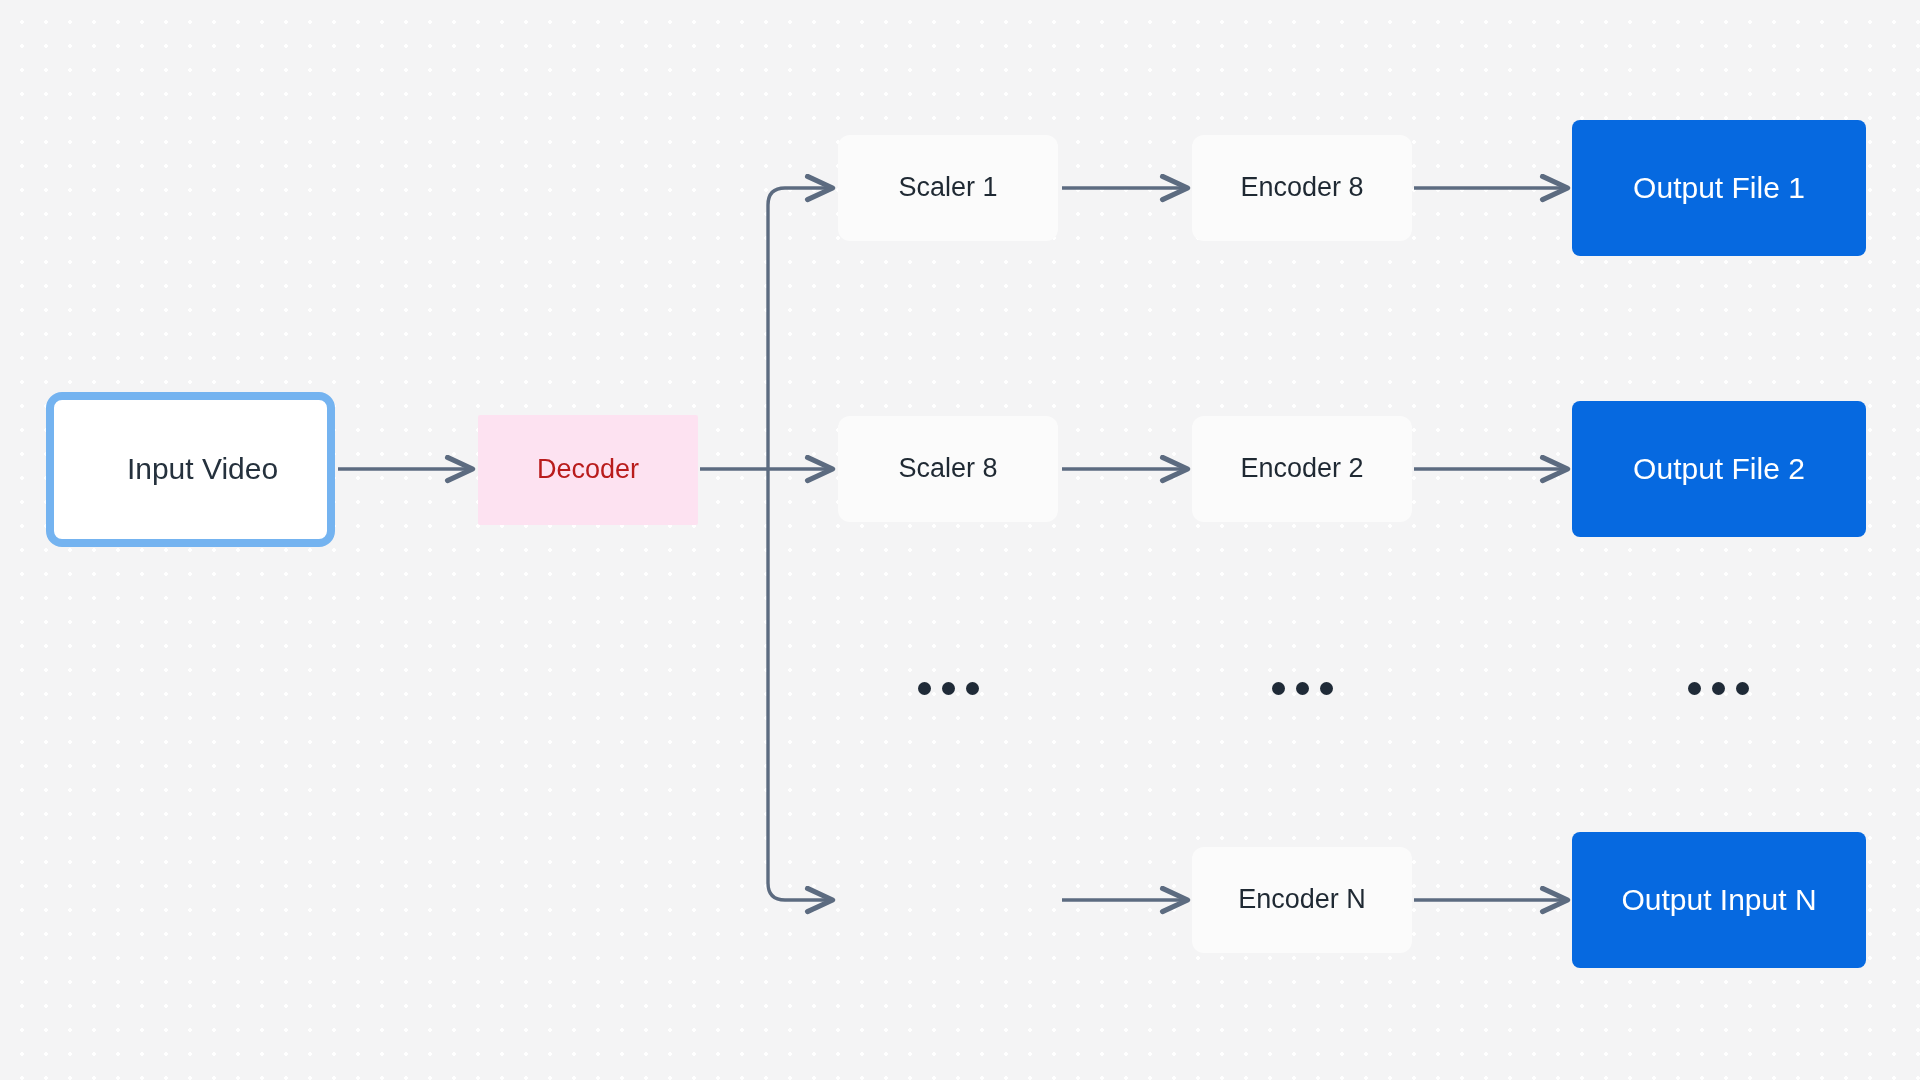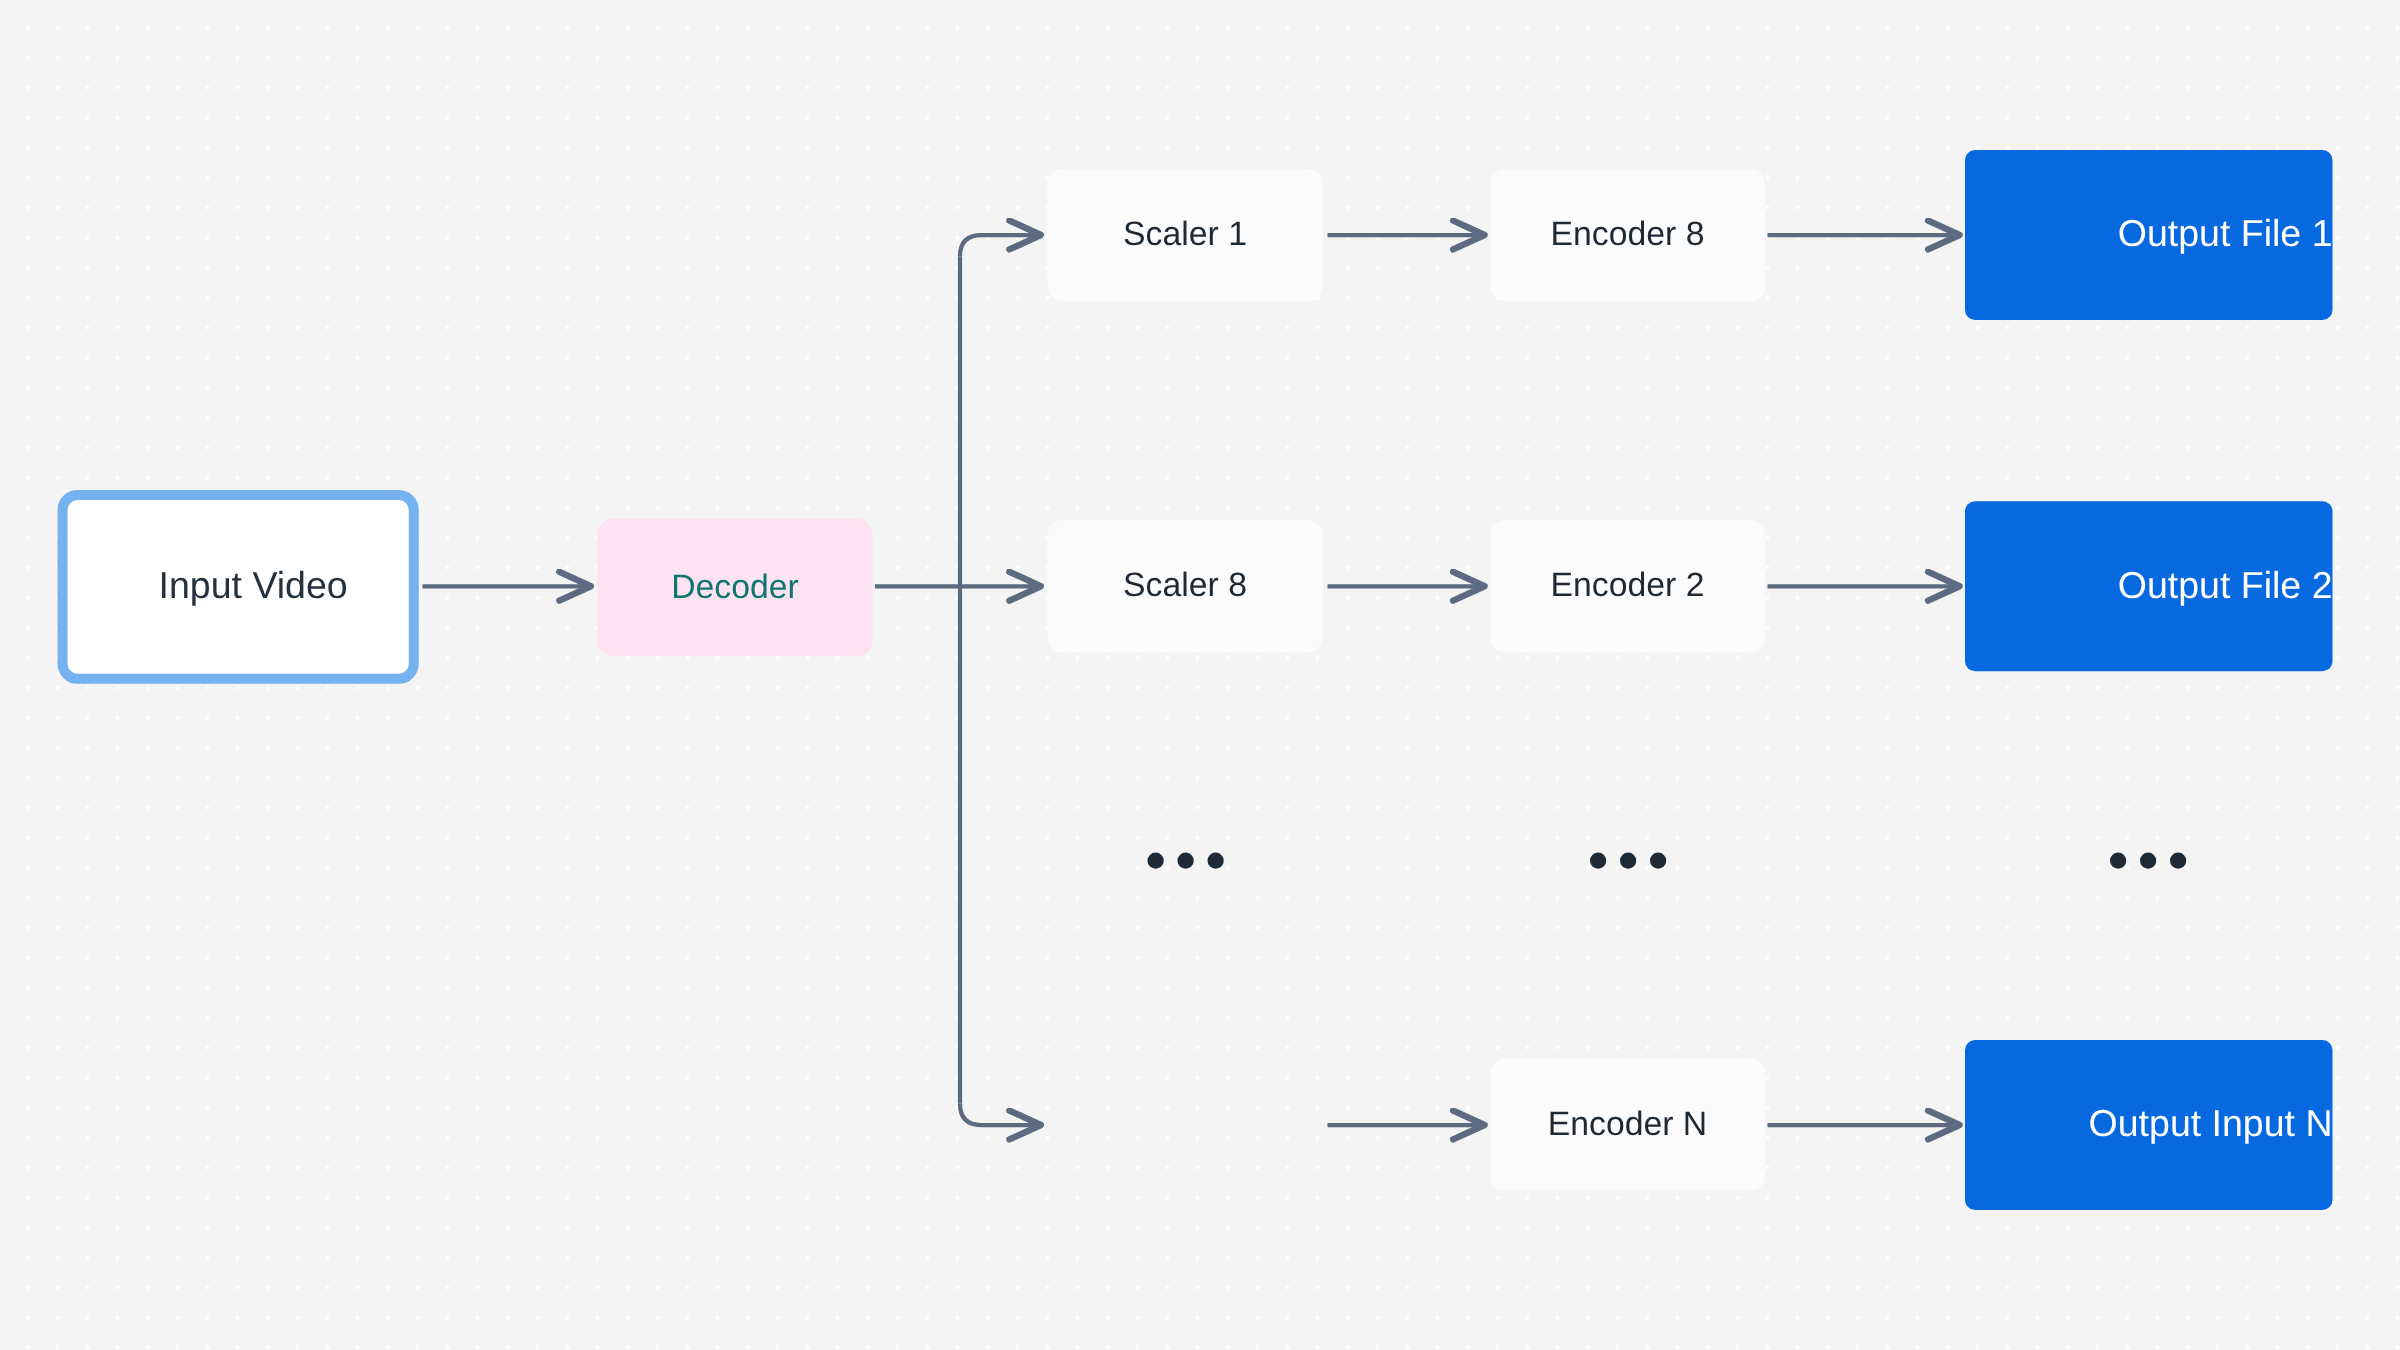--- a/index.html
+++ b/index.html
@@ -48,38 +48,37 @@
     background: #ffffff;
     border: 8px solid #74b3f0;
     border-radius: 16px;
     color: #25313d;
     font-size: 30px;
     padding-left: 24px;
   }
 
   .node-decoder {
     background: #fde2f1;
-    border-radius: 13px;
-    color: #0f766e;
+    border-radius: 2px;
+    color: #b91c1c;
     font-size: 27px;
   }
 
   .node-plain {
     background: #fbfbfb;
     border-radius: 12px;
     color: #1f2933;
     font-size: 27px;
   }
 
   .node-output {
     background: #0669e0;
     border-radius: 8px;
     color: #ffffff;
     font-size: 30px;
-    justify-content: flex-end;
   }
 
   .ellipsis {
     position: absolute;
     display: flex;
     align-items: center;
     justify-content: center;
     gap: 11px;
     height: 20px;
   }

